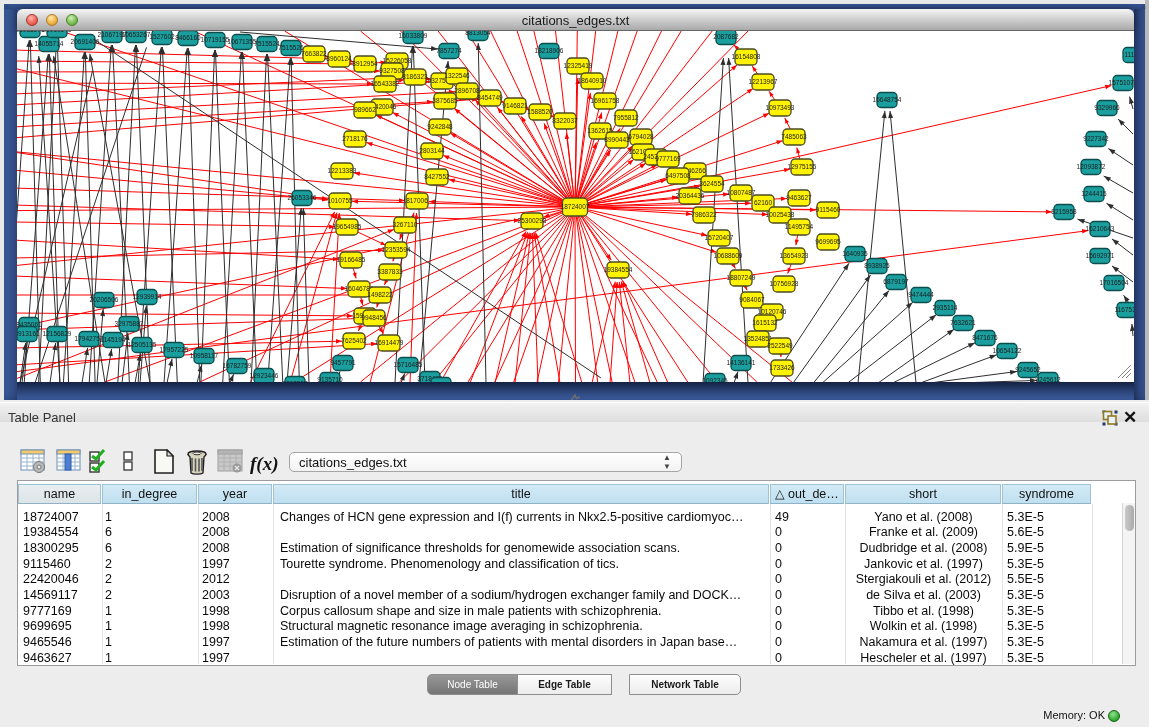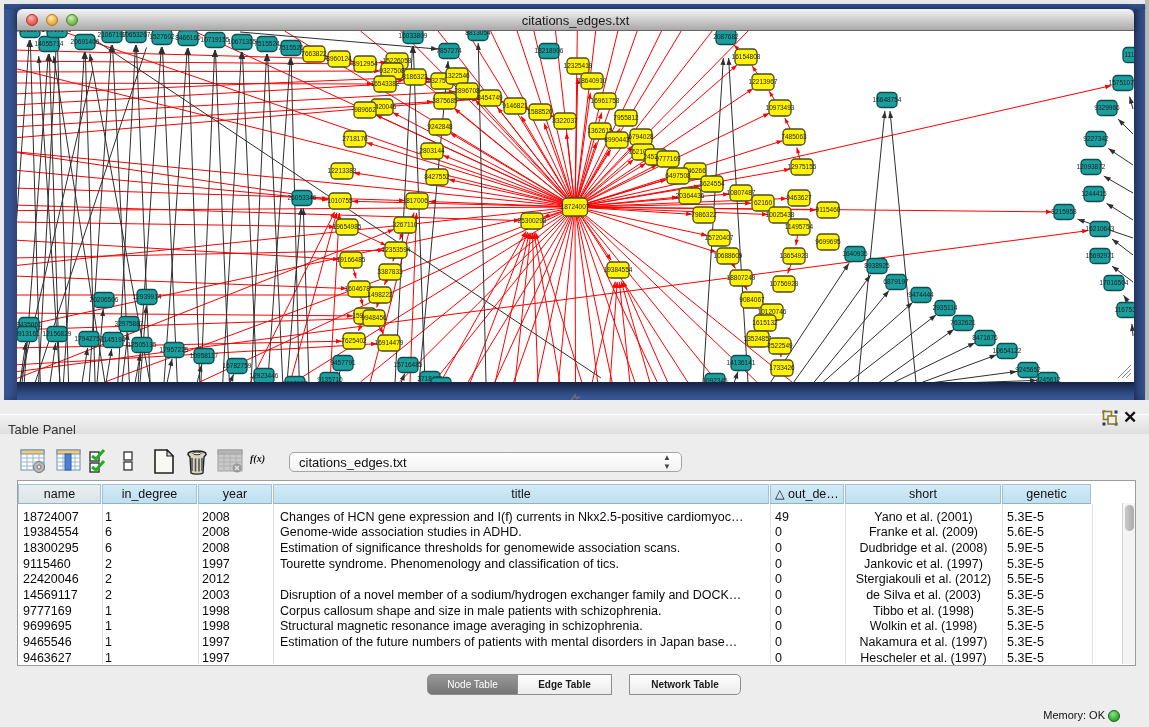--- a/index.html
+++ b/index.html
@@ -4,25 +4,25 @@
 html,body{width:1149px;height:727px;overflow:hidden;font-family:"Liberation Sans",sans-serif;background:#e9e9e9}
 #desk{position:absolute;left:4px;top:4px;width:1141px;height:396px;background:#3f61a5;box-shadow:inset 0 0 10px rgba(10,20,45,.35)}
 #rstrip{position:absolute;left:1145px;top:0;width:4px;height:400px;background:#b9b9b9}
 #titlebar{position:absolute;left:17px;top:9px;width:1117px;height:22px;border-radius:6px 6px 0 0;background:linear-gradient(#f5f5f5,#cfcfcf 50%,#a9a9a9);border-bottom:1px solid #646464;box-shadow:0 0 6px rgba(0,0,10,.5)}
 #titlebar .t{position:absolute;width:100%;text-align:center;top:4px;font-size:13px;color:#1a1a1a}
 .tl{position:absolute;top:5px;width:12px;height:12px;border-radius:50%}
 #cv{position:absolute;left:17px;top:31px;width:1117px;height:351px}
 #cshadow{position:absolute;left:17px;top:382px;width:1117px;height:17px;background:linear-gradient(rgba(8,16,38,.78),rgba(8,16,38,0))}
 .nl{font-size:6.5px;fill:#1d1d1d;text-anchor:middle;font-family:"Liberation Sans",sans-serif}
 #tp{position:absolute;left:0;top:400px;width:1149px;height:327px;background:#ededed}
-#tphead{position:absolute;left:0;top:14px;width:1149px;height:20px;background:linear-gradient(#f2f2f2,#dedede);border-top:1px solid #fff}
+#tphead{position:absolute;left:0;top:2px;width:1149px;height:20px;background:linear-gradient(#f2f2f2,#dedede);border-top:1px solid #fff}
 #tphead .t{position:absolute;left:8px;top:7px;font-size:13px;color:#333}
 #closex{position:absolute;left:1123px;top:407px;font-size:17px;font-weight:bold;color:#111}
 .ti{position:absolute;top:449px}
-#fx{position:absolute;left:250px;top:453px;font-size:10px;font-style:italic;font-weight:bold;color:#111;font-family:"Liberation Serif",serif}
+#fx{position:absolute;left:250px;top:453px;font-size:19px;font-style:italic;font-weight:bold;color:#111;font-family:"Liberation Serif",serif}
 #combo{position:absolute;left:289px;top:452px;width:393px;height:20px;background:linear-gradient(#fff,#f2f2f2);border:1px solid #a5a5a5;border-radius:5px;font-size:13px;color:#111;line-height:19px;padding-left:9px}
 #combo .ar{position:absolute;right:10px;top:0;font-size:8px;color:#444;line-height:9px}
 #tblc{position:absolute;left:17px;top:480px;width:1119px;height:186px;background:#fff;border:1px solid #9c9c9c}
 .th{position:absolute;top:3px;height:20px;background:linear-gradient(#d3eaf6,#bfdff0);border:1px solid #9fc2d4;border-bottom:1px solid #8fb2c4;text-align:center;font-size:12.5px;color:#111;line-height:18px}
 .vsep{position:absolute;top:23px;bottom:1px;width:1px;background:#e3e3e3}
 .td{position:absolute;font-size:12.5px;color:#0a0a0a;white-space:nowrap}
 .td.c{text-align:center}
 #sb{position:absolute;left:1104px;top:22px;width:13px;bottom:1px;background:#f4f4f4;border-left:1px solid #d5d5d5}
 #sbt{position:absolute;left:1.5px;top:2px;width:9px;height:26px;background:linear-gradient(90deg,#c9c9c9,#ababab);border-radius:5px}
 .tab{position:absolute;top:674px;height:21px;font-size:10px;font-weight:bold;text-align:center;border:1px solid #8e8e8e;background:linear-gradient(#fdfdfd,#ececec);color:#1a1a1a;line-height:20px}
@@ -839,39 +839,38 @@
   </svg>
 <span id="fx">f(x)</span>
 <div id="combo">citations_edges.txt<span class="ar">▲<br>▼</span></div>
 <div id="tblc">
     <div class="th" style="left:0px;width:83px;background:linear-gradient(#e8edf0,#dde4e9)">name</div>
     <div class="th" style="left:84px;width:95px">in_degree</div>
     <div class="th" style="left:180px;width:74px">year</div>
     <div class="th" style="left:255px;width:496px">title</div>
     <div class="th" style="left:752px;width:74px;text-align:left;padding-left:4px">△ out_de…</div>
     <div class="th" style="left:827px;width:156px">short</div>
-    <div class="th" style="left:984px;width:89px">genetic</div>
+    <div class="th" style="left:984px;width:89px">syndrome</div>
     <div class="vsep" style="left:84px"></div>
     <div class="vsep" style="left:180px"></div>
     <div class="vsep" style="left:255px"></div>
     <div class="vsep" style="left:752px"></div>
     <div class="vsep" style="left:827px"></div>
     <div class="vsep" style="left:984px"></div>
     <div class="vsep" style="left:1074px"></div>
     <div class="td" style="top:28.5px;left:5px">18724007</div>
     <div class="td" style="top:28.5px;left:87px">1</div>
     <div class="td" style="top:28.5px;left:184px">2008</div>
     <div class="td" style="top:28.5px;left:262px">Changes of HCN gene expression and I(f) currents in Nkx2.5‑positive cardiomyoc…</div>
     <div class="td" style="top:28.5px;left:757px">49</div>
-    <div class="td c" style="top:28.5px;left:827px;width:157px">Yano et al. (2001)</div>
+    <div class="td c" style="top:28.5px;left:827px;width:157px">Yano et al. (2008)</div>
     <div class="td" style="top:28.5px;left:989px">5.3E‑5</div>
     <div class="td" style="top:44.2px;left:5px">19384554</div>
     <div class="td" style="top:44.2px;left:87px">6</div>
     <div class="td" style="top:44.2px;left:184px">2008</div>
-    <div class="td" style="top:44.2px;left:262px">Genome‑wide association studies in ADHD.</div>
     <div class="td" style="top:44.2px;left:757px">0</div>
     <div class="td c" style="top:44.2px;left:827px;width:157px">Franke et al. (2009)</div>
     <div class="td" style="top:44.2px;left:989px">5.6E‑5</div>
     <div class="td" style="top:59.9px;left:5px">18300295</div>
     <div class="td" style="top:59.9px;left:87px">6</div>
     <div class="td" style="top:59.9px;left:184px">2008</div>
     <div class="td" style="top:59.9px;left:262px">Estimation of significance thresholds for genomewide association scans.</div>
     <div class="td" style="top:59.9px;left:757px">0</div>
     <div class="td c" style="top:59.9px;left:827px;width:157px">Dudbridge et al. (2008)</div>
     <div class="td" style="top:59.9px;left:989px">5.9E‑5</div>

